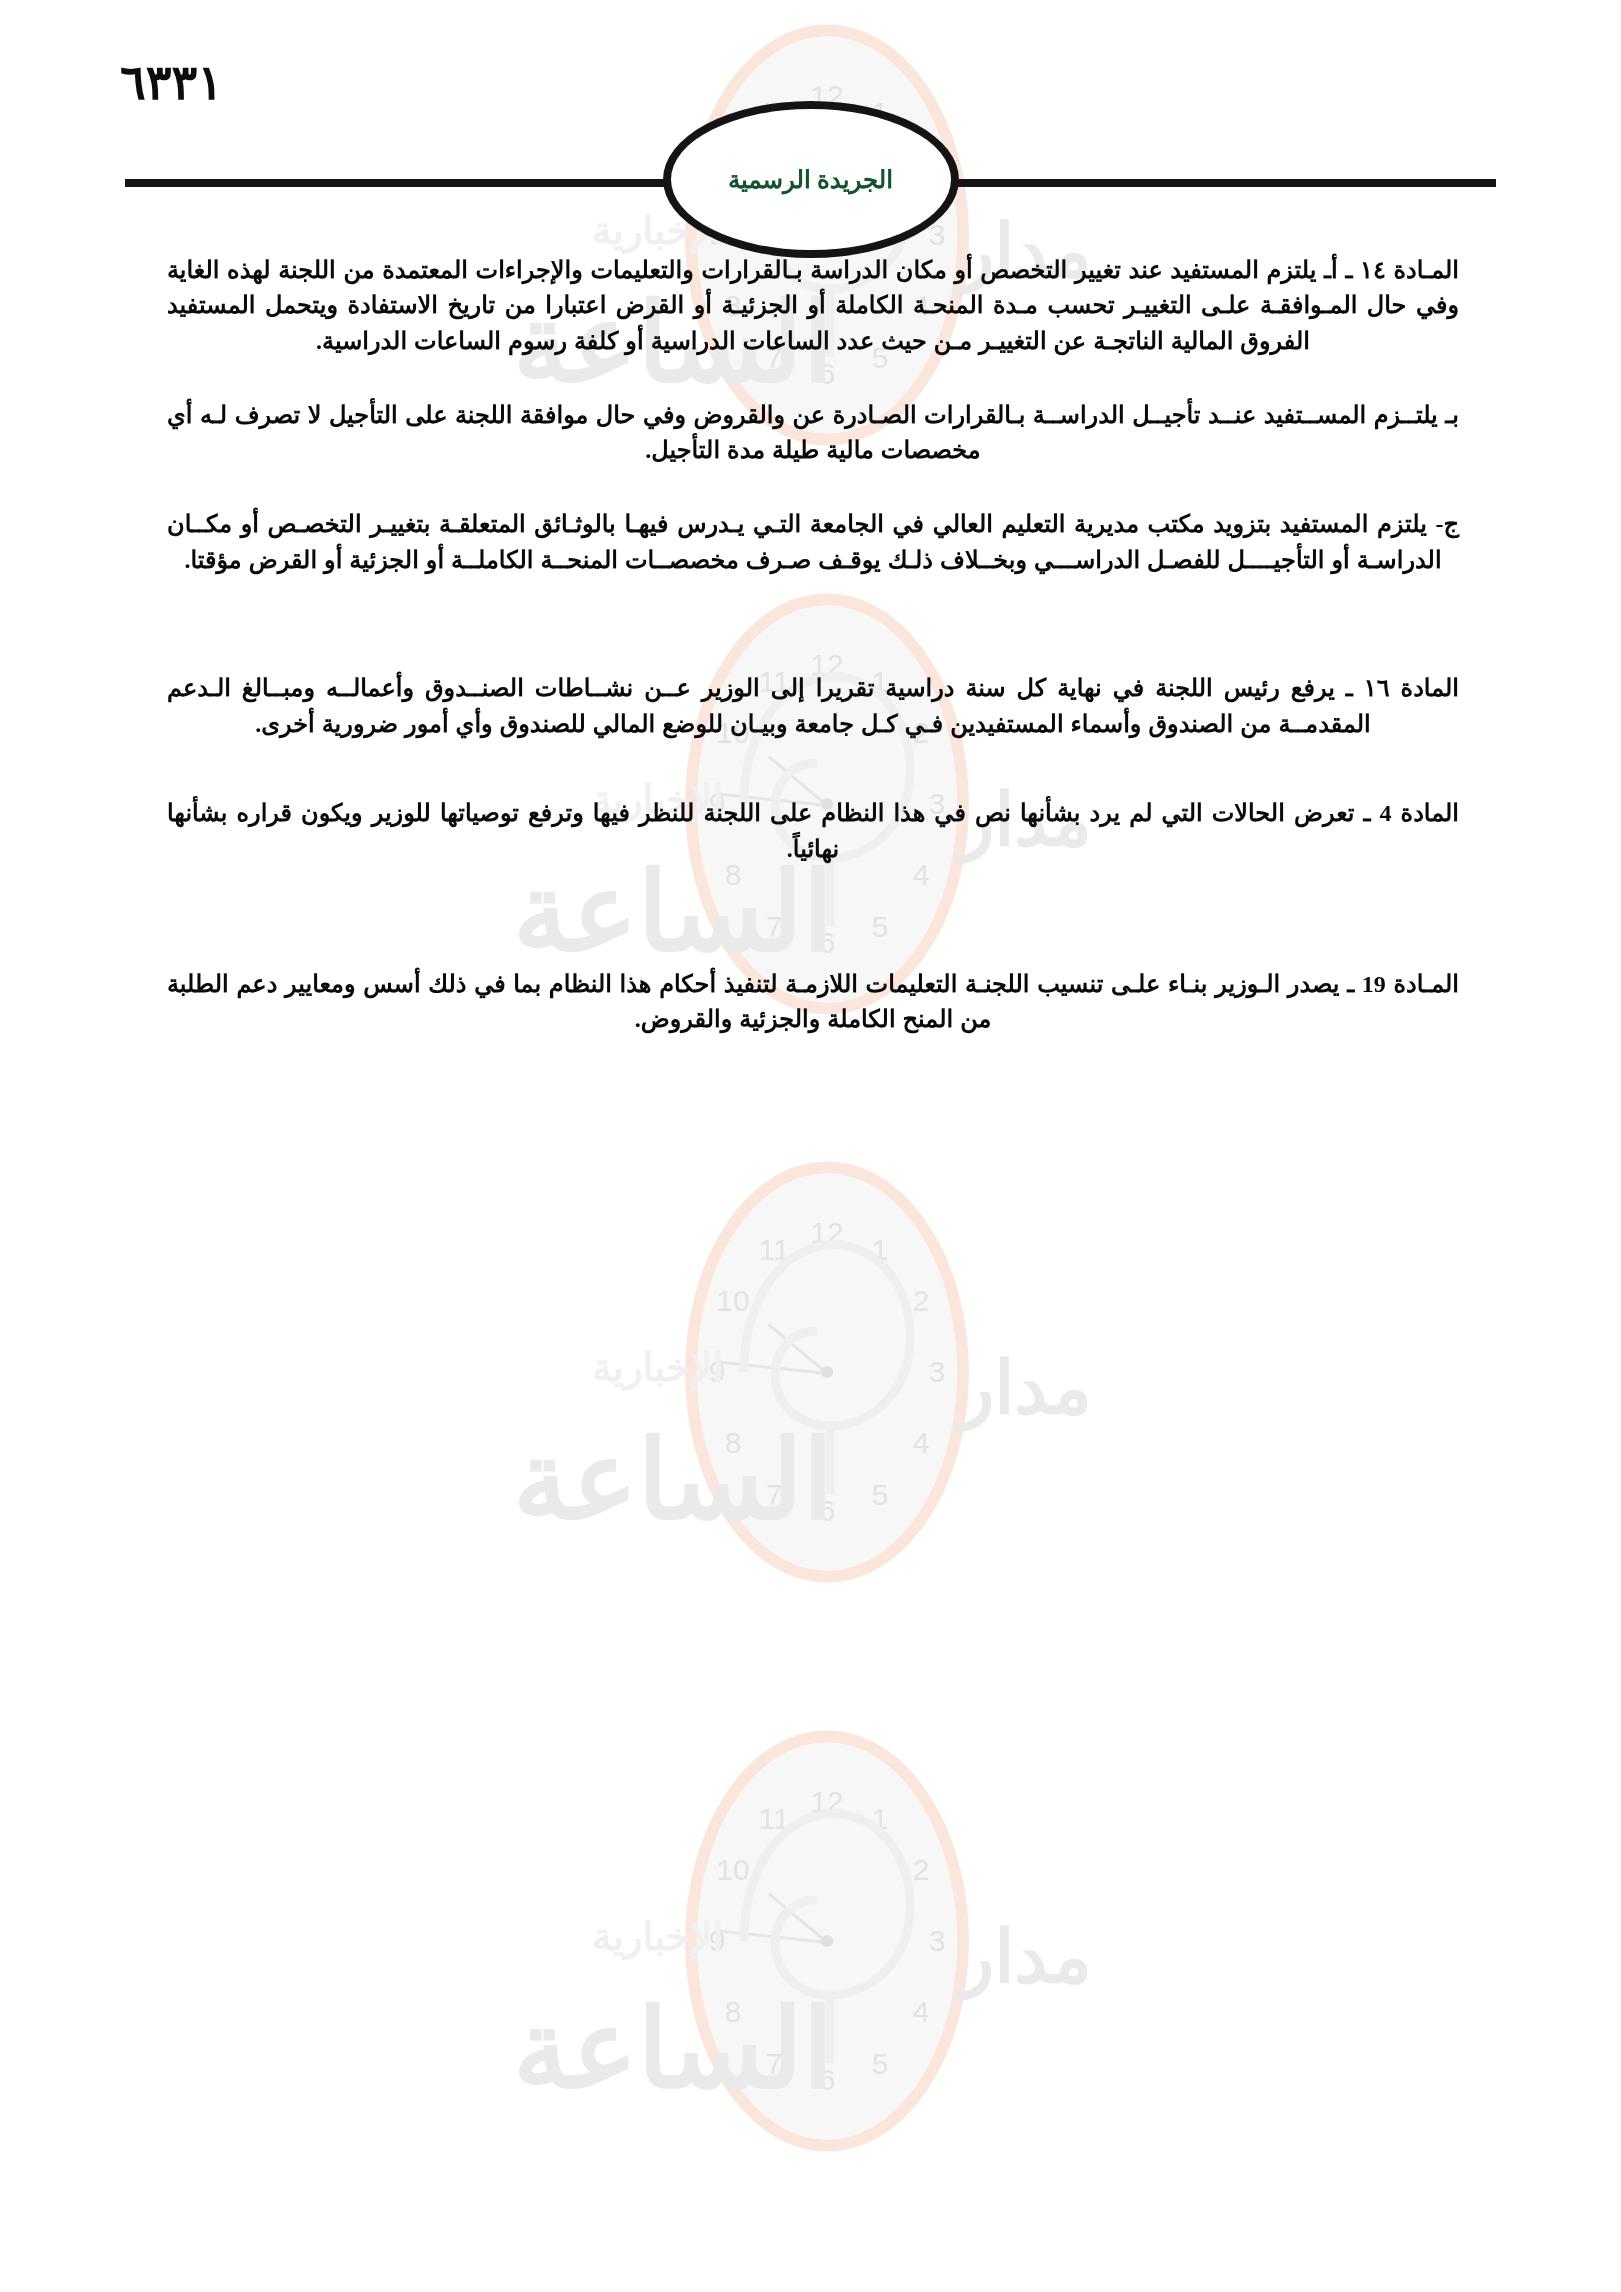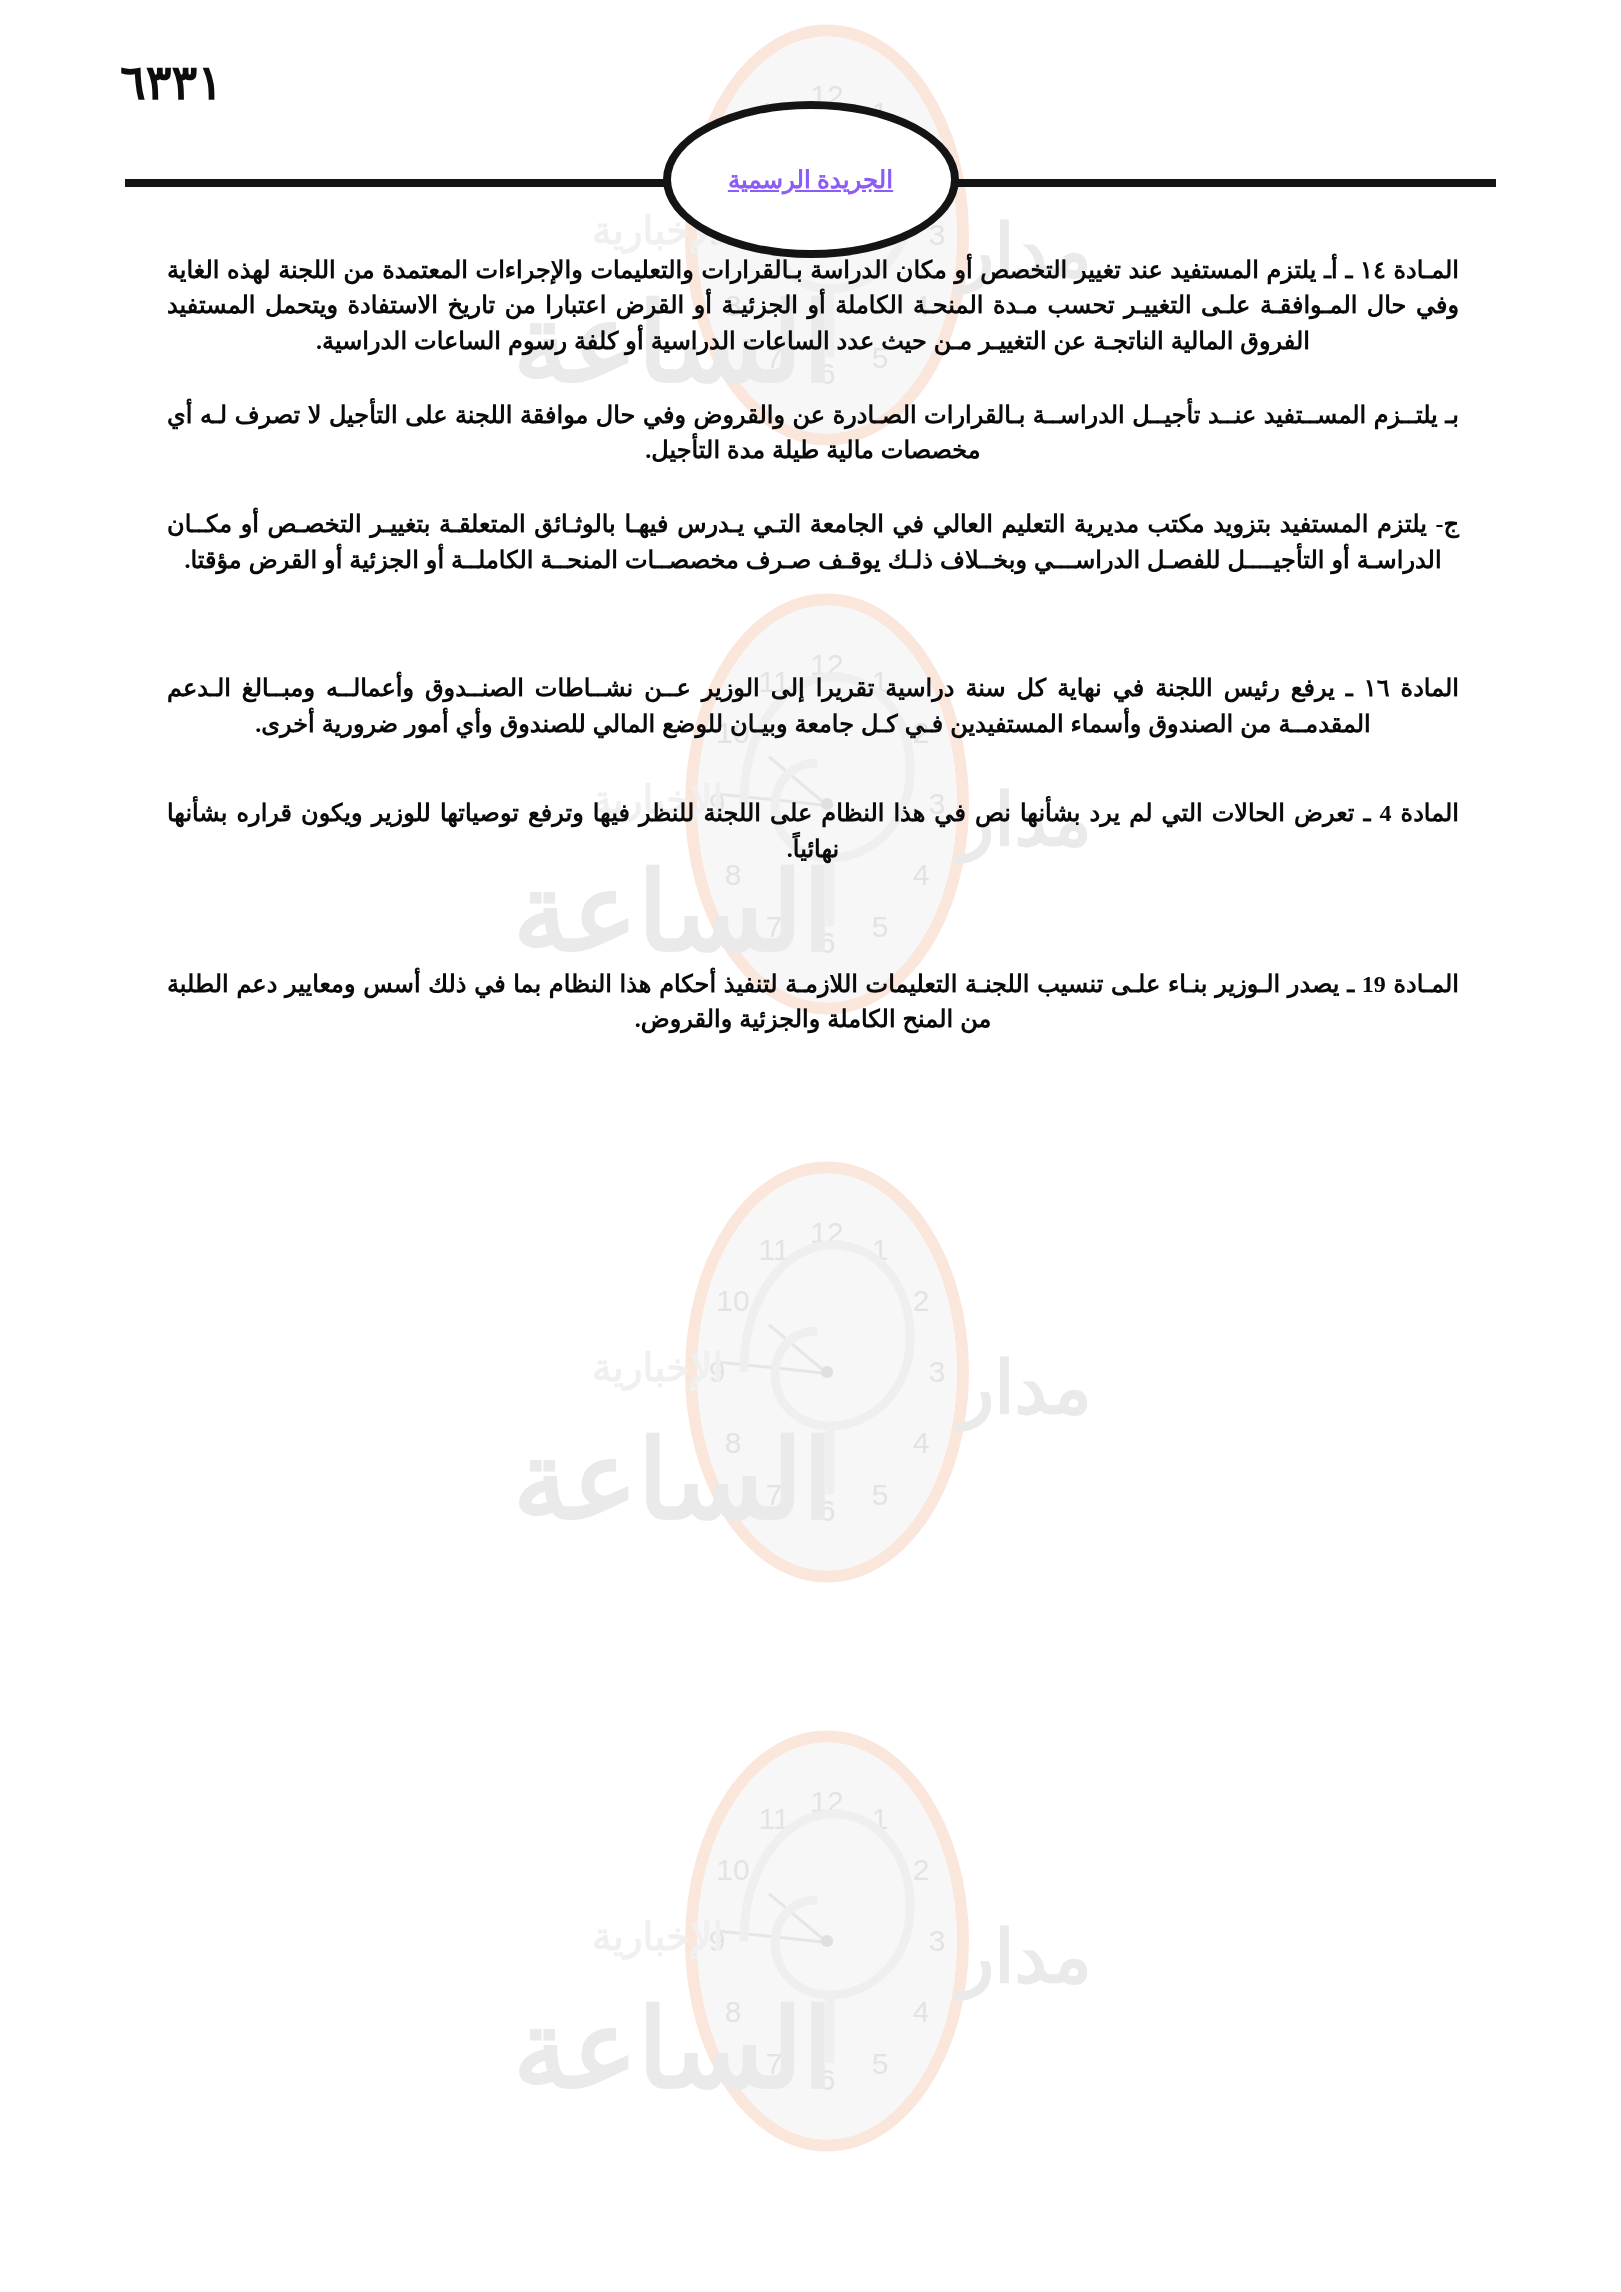--- a/index.html
+++ b/index.html
@@ -152,23 +152,22 @@
     background: #ffffff;
     display: flex;
     align-items: center;
     justify-content: center;
     box-sizing: border-box;
   }
 
   .header-oval-label {
     font-size: 24.5px;
     font-weight: 700;
-    color: #8b5cf6;
+    color: #14532d;
     font-family: "Liberation Serif", serif;
-    text-decoration: underline;
   }
 
   
   .body-block {
     position: absolute;
     left: 167px;
     right: 162px;
     top: 253px;
   }
 

